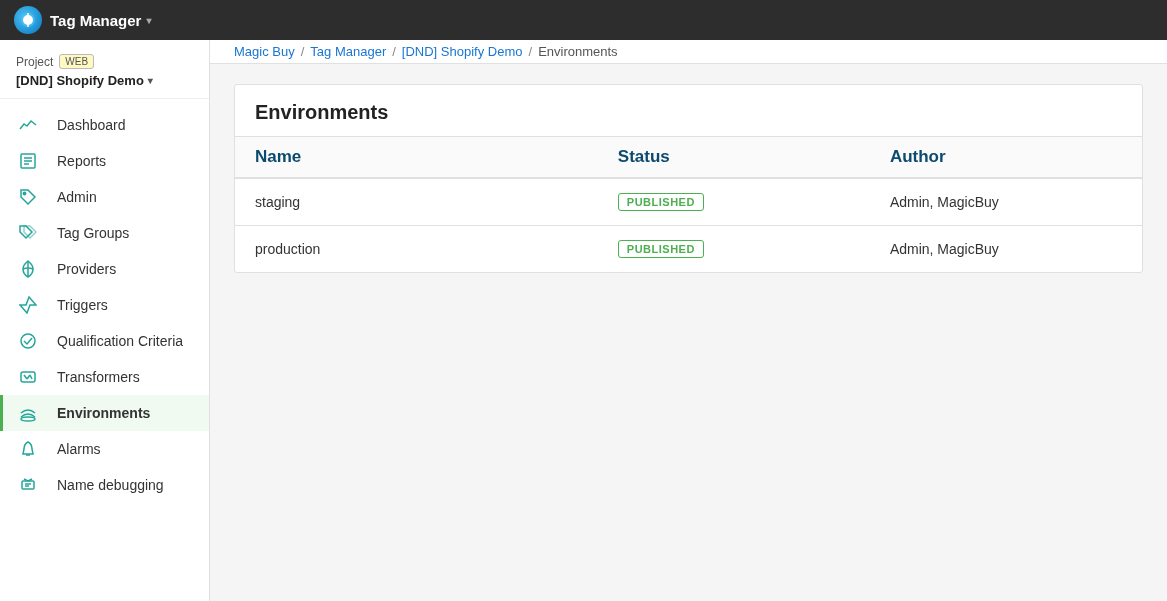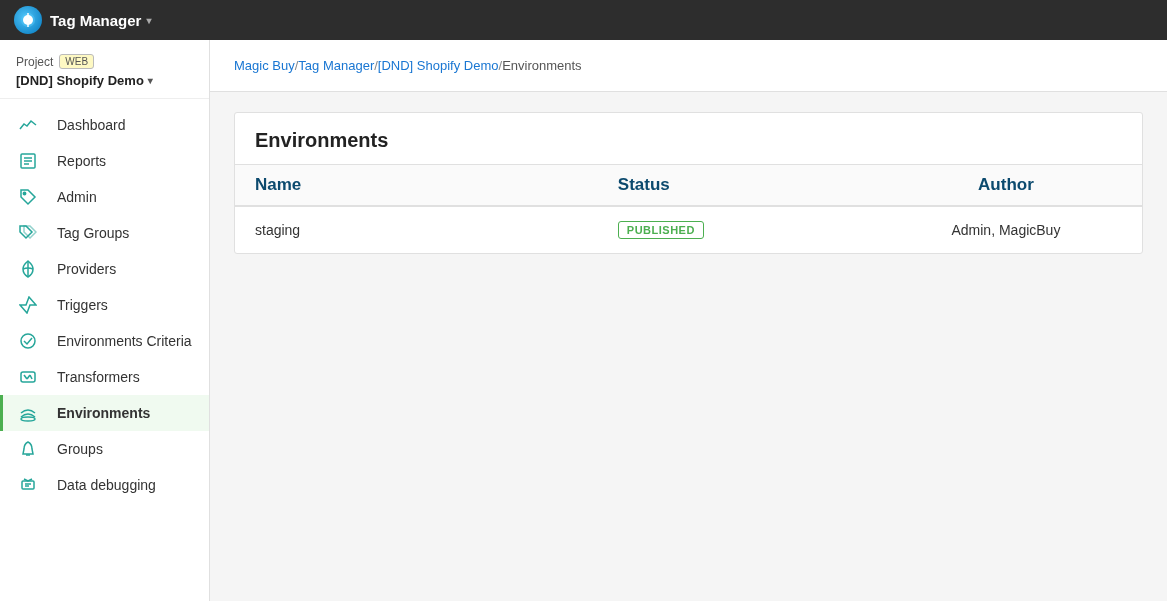--- a/index.html
+++ b/index.html
@@ -123,26 +123,27 @@
       flex: 1;
       padding: 0;
       overflow-y: auto;
       background: #f5f5f5;
       display: flex;
       flex-direction: column;
     }
 
     
     .breadcrumb {
-      padding: 18px 24px;
+      padding: 4px 24px;
       background: #fff;
       border-bottom: 1px solid #e0e0e0;
       font-size: 13px;
       display: flex;
       align-items: center;
+      gap: 6px;
     }
     .breadcrumb a {
       color: #1976d2;
       text-decoration: none;
     }
     .breadcrumb .sep { color: #888; }
     .breadcrumb .current { color: #555; }
 
     
     .page-content {
@@ -179,21 +180,21 @@
       padding: 14px 20px;
       font-size: 14px;
       color: #333;
       border-bottom: 1px solid #e0e0e0;
     }
     .env-table tr:last-child td {
       border-bottom: none;
     }
     .env-table .col-name { width: 40%; }
     .env-table .col-status { width: 30%; }
-    .env-table .col-author { width: 30%; text-align: center; }
+    .env-table .col-author { width: 30%; }
 
     .published-badge {
       display: inline-block;
       border: 1px solid #4caf50;
       color: #4caf50;
       font-size: 11px;
       font-weight: 700;
       padding: 2px 8px;
       border-radius: 3px;
       letter-spacing: 0.5px;
@@ -294,21 +295,21 @@
         <span>Triggers</span>
       </div>
 
       <div class="sidebar-item">
         <span class="sidebar-icon">
           <svg viewBox="0 0 18 18" fill="none" stroke="#26a69a" stroke-width="1.5">
             <circle cx="9" cy="9" r="7"></circle>
             <polyline points="5,9 8,12 13,6"></polyline>
           </svg>
         </span>
-        <span>Environments Criteria</span>
+        <span>Qualification Criteria</span>
       </div>
 
 
       <div class="sidebar-item">
         <span class="sidebar-icon">
           <svg viewBox="0 0 18 18" fill="none" stroke="#26a69a" stroke-width="1.5">
             <rect x="2" y="4" width="14" height="10" rx="2"></rect>
             <line x1="5" y1="7" x2="8" y2="11"></line>
             <line x1="8" y1="11" x2="11" y2="7"></line>
             <line x1="11" y1="7" x2="13" y2="11"></line>
@@ -328,33 +329,33 @@
         <span>Environments</span>
       </div>
 
       <div class="sidebar-item">
         <span class="sidebar-icon">
           <svg viewBox="0 0 18 18" fill="none" stroke="#26a69a" stroke-width="1.5">
             <path d="M9 2 Q13 4 13 9 L14 14 L4 14 L5 9 Q5 4 9 2Z"></path>
             <line x1="7" y1="15" x2="11" y2="15"></line>
           </svg>
         </span>
-        <span>Groups</span>
+        <span>Alarms</span>
       </div>
 
       <div class="sidebar-item">
         <span class="sidebar-icon">
           <svg viewBox="0 0 18 18" fill="none" stroke="#26a69a" stroke-width="1.5">
             <rect x="3" y="5" width="12" height="8" rx="1"></rect>
             <line x1="6" y1="8" x2="12" y2="8"></line>
             <line x1="6" y1="10" x2="10" y2="10"></line>
             <path d="M5 3 L9 5 L13 3"></path>
           </svg>
         </span>
-        <span>Data debugging</span>
+        <span>Name debugging</span>
       </div>
 
     </nav>
   </div>
 
   <div class="content">
 
     <div class="breadcrumb">
       <a href="#">Magic Buy</a>
       <span class="sep">/</span>
@@ -377,19 +378,26 @@
             </tr>
           </thead>
           <tbody id="env-tbody">
           <tr>
       <td class="col-name">staging</td>
       <td class="col-status">
         <span class="published-badge">PUBLISHED</span>
       </td>
       <td class="col-author">Admin, MagicBuy</td>
     </tr>
+              <tr>
+      <td class="col-name">production</td>
+      <td class="col-status">
+        <span class="published-badge">PUBLISHED</span>
+      </td>
+      <td class="col-author">Admin, MagicBuy</td>
+    </tr>
             </tbody>
         </table>
       </div>
     </div>
 
   </div>
 </div>
 
 </body></html>

